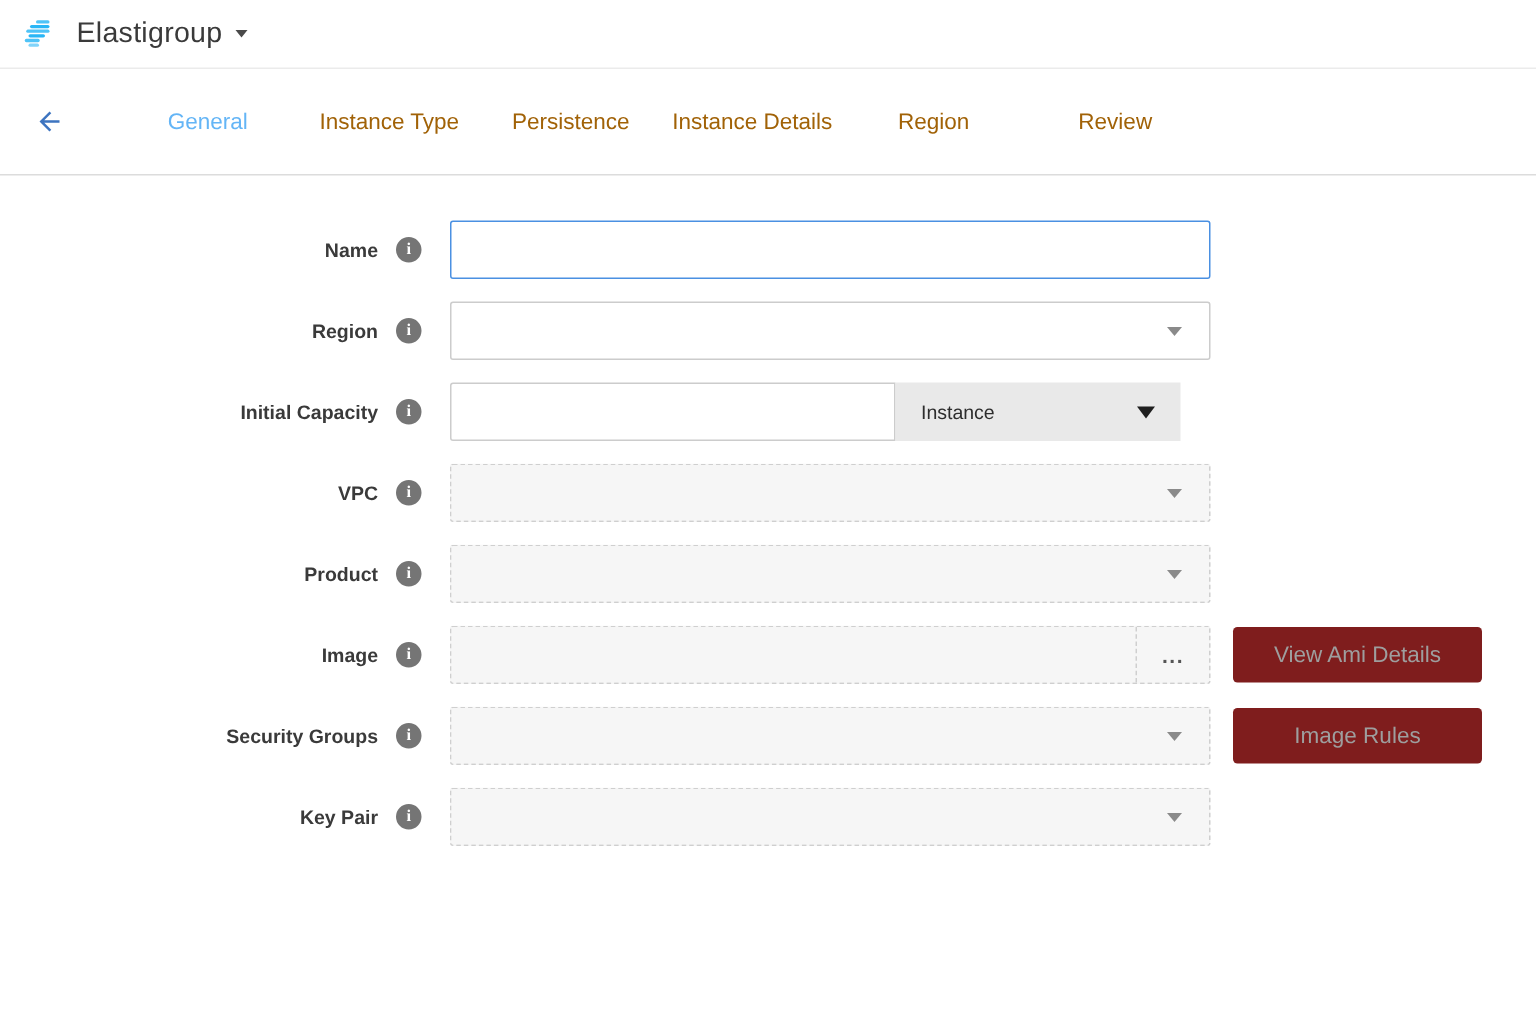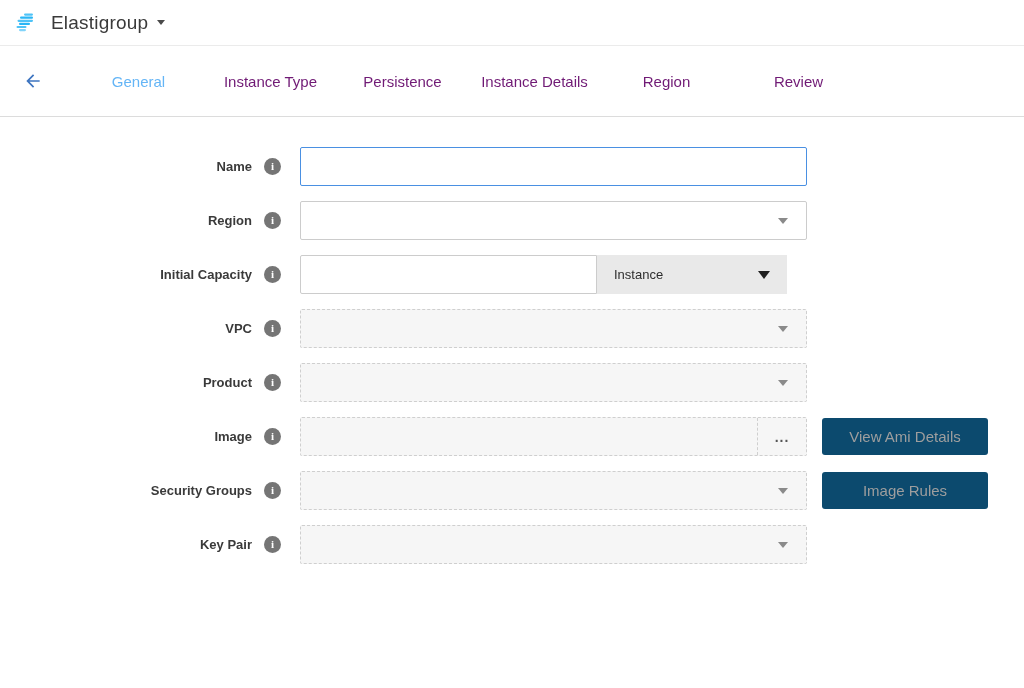--- a/index.html
+++ b/index.html
@@ -13,22 +13,22 @@
   .brand { font-size:19px; color:#3a3a3a; margin-left:11px; letter-spacing:.2px; }
   .tri-down { width:0; height:0; border-left:4.5px solid transparent;
     border-right:4.5px solid transparent; border-top:5px solid #4a4a4a; }
   .brand-caret { margin-left:9px; }
 
   
   .tabbar { height:71px; display:flex; align-items:center;
     border-bottom:1px solid #dcdcdc; }
   .back-btn { margin-left:20px; width:26px; height:26px; display:flex;
     align-items:center; justify-content:center; cursor:pointer; }
-  .tabs { display:flex; margin-left:32px;gap:11px; }
-  .tab { width:121px; text-align:center; font-size:15px; color:#701a75;
+  .tabs { display:flex; margin-left:32px; }
+  .tab { width:121px; text-align:center; font-size:15px; color:#a16207;
     cursor:pointer; padding:10px 0; }
   .tab.active { color:#64b5f6; }
 
   
   .form { padding-top:30px; }
   .row { display:flex; align-items:center; height:39px; margin-bottom:15px; }
   .label-cell { width:281px; display:flex; justify-content:flex-end;
     align-items:center; flex:none; }
   .field-label { font-size:13px; font-weight:bold; color:#3a3a3a; }
   .info-icon { width:17px; height:17px; border-radius:50%; background:#757575;
@@ -62,21 +62,21 @@
     border-right:6.5px solid transparent; border-top:8px solid #1f1f1f; }
 
   .image-group { display:flex; width:507px; height:39px;
     border:1px dashed #cfcfcf; border-radius:2px; background:#f6f6f6; }
   .image-main { flex:1; }
   .image-more { width:49px; border-left:1px dashed #cfcfcf; display:flex;
     align-items:center; justify-content:center; color:#555555;
     font-size:14px; font-weight:bold; letter-spacing:1px; cursor:pointer; }
 
   .side-button { margin-left:15px; width:166px; height:37px;
-    background:#0c4a6e; color:#9e9e9e; border:none; border-radius:3px;
+    background:#7f1d1d; color:#9e9e9e; border:none; border-radius:3px;
     font-size:15px; cursor:pointer; font-family:inherit; }
 </style>
 </head>
 <body>
 
 <div class="topbar">
   <div class="logo">
     <svg width="24" height="20" viewBox="0 0 24 20">
       <rect x="8" y="0.5" width="9" height="2.2" rx="1.1" fill="#4fc3f7"></rect>
       <rect x="4" y="3.6" width="13" height="2.2" rx="1.1" fill="#29b6f6"></rect>

